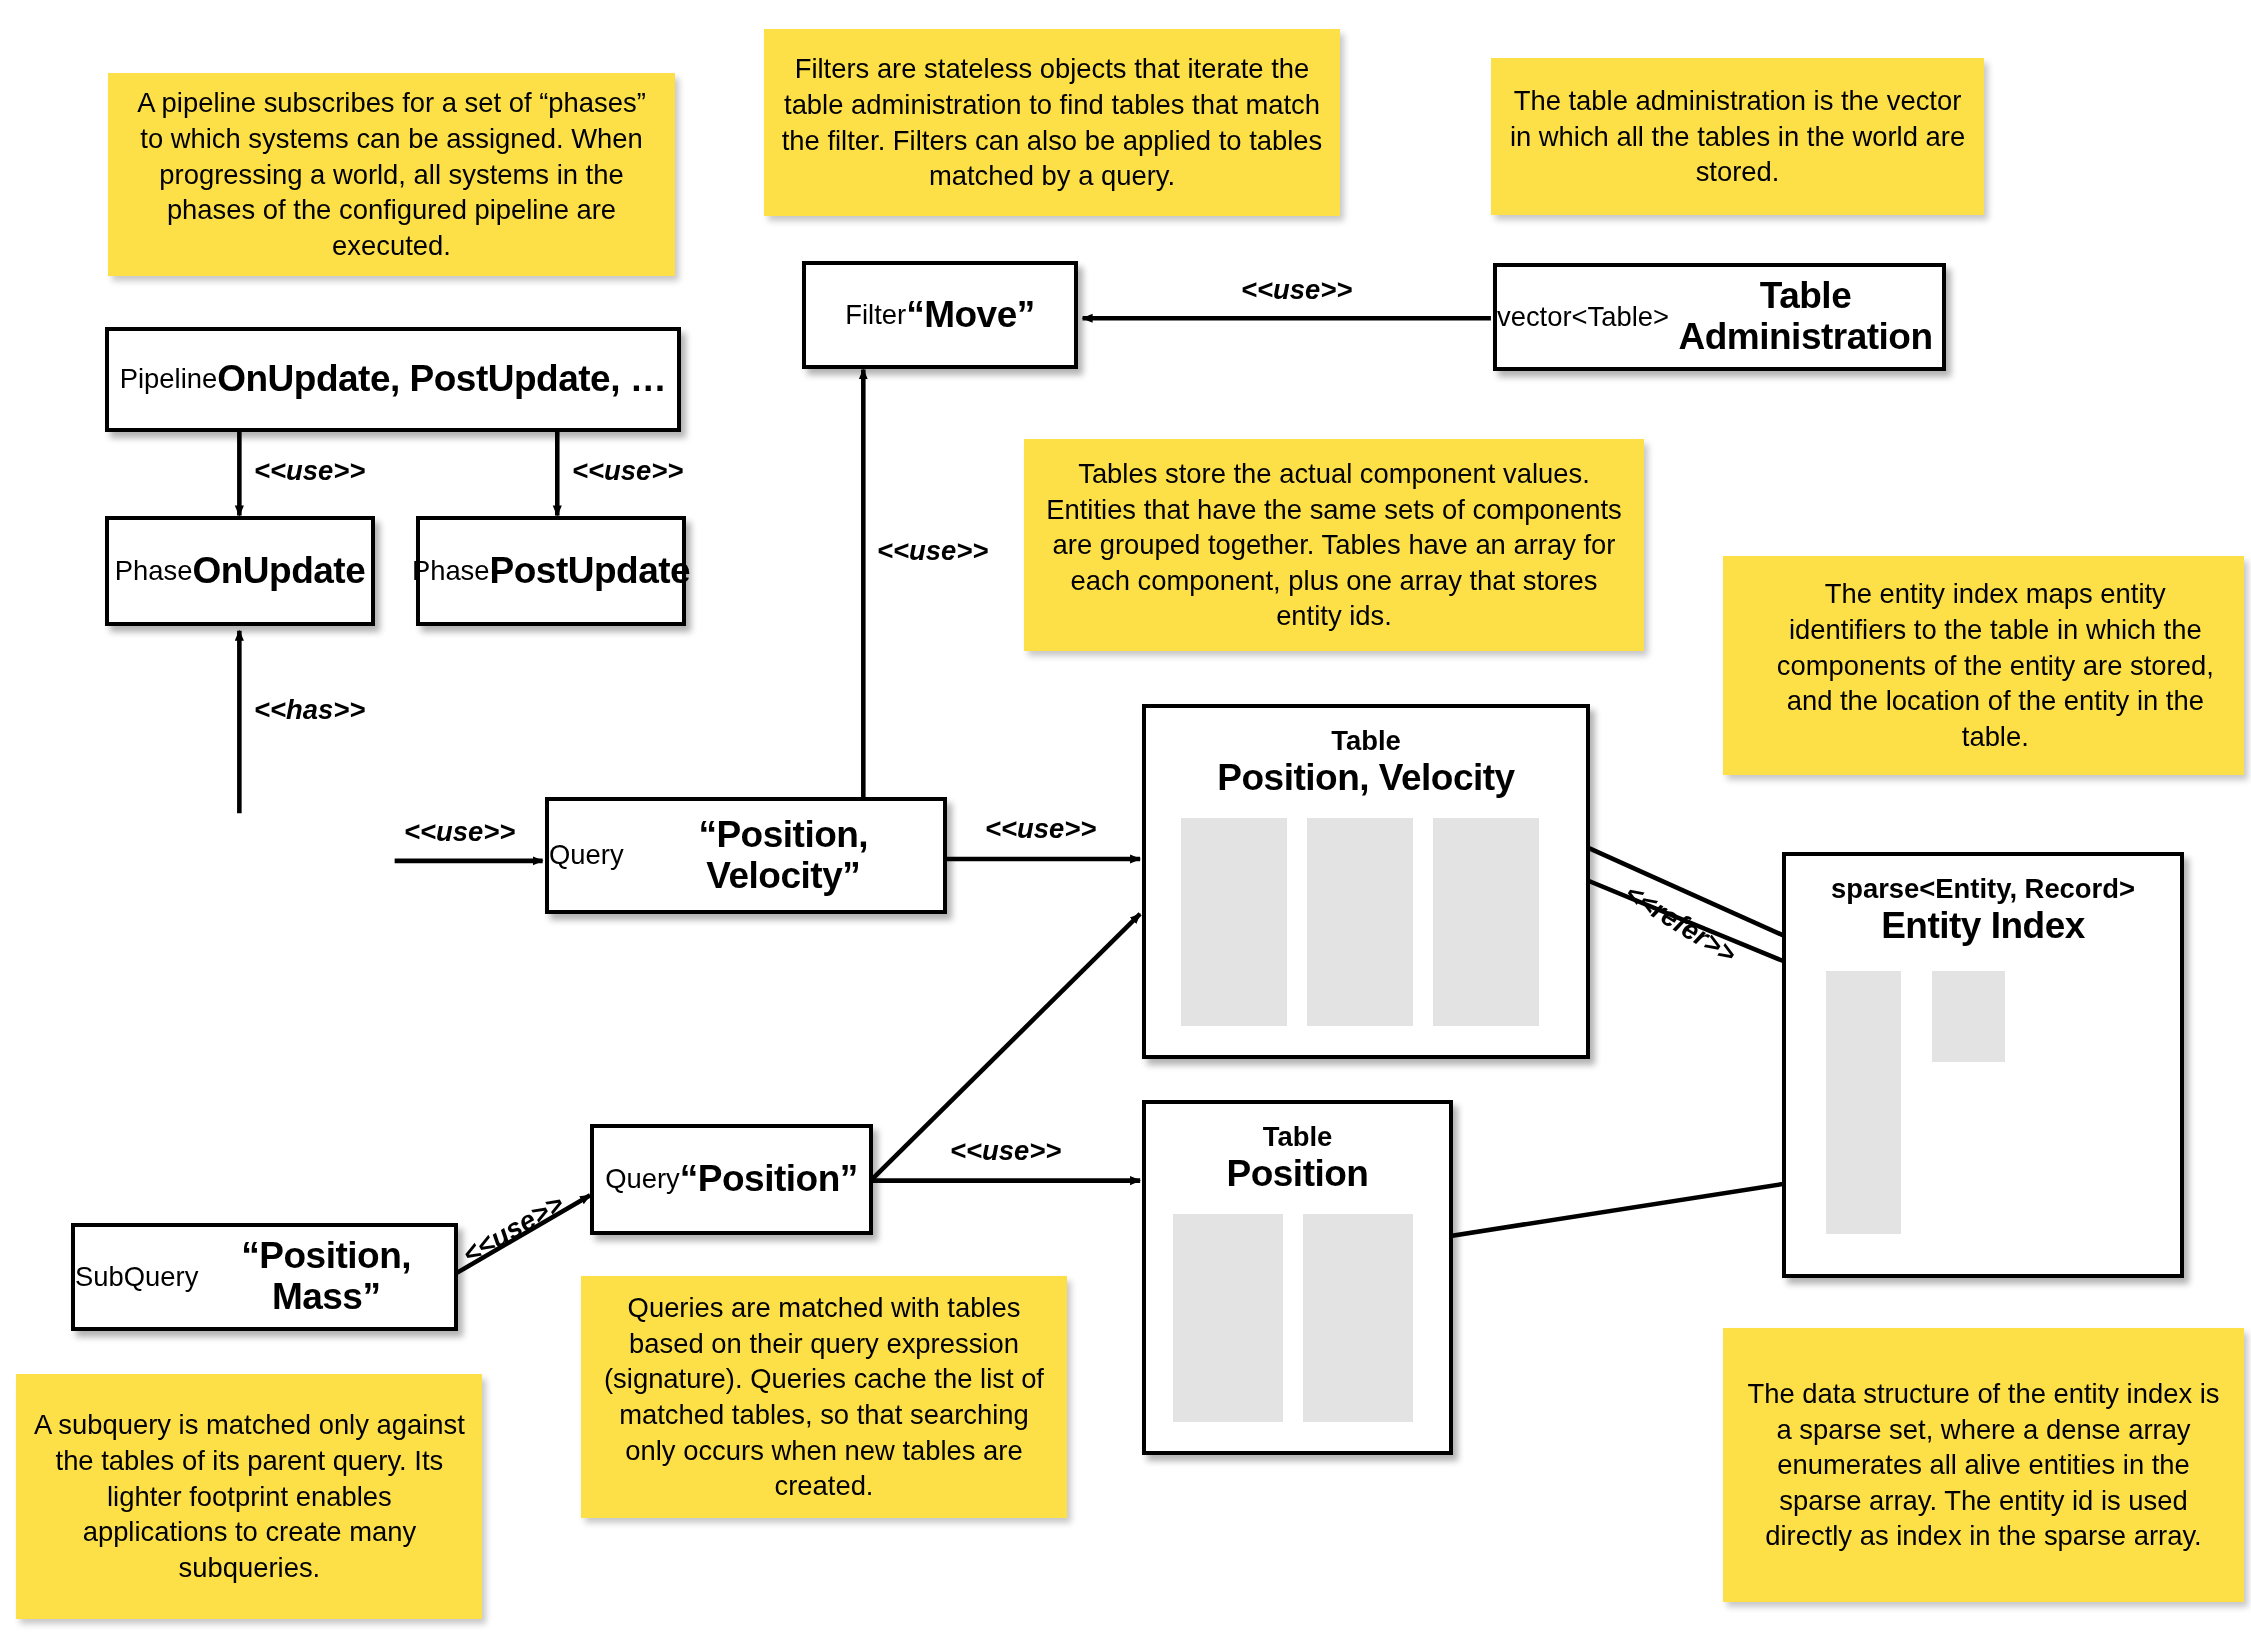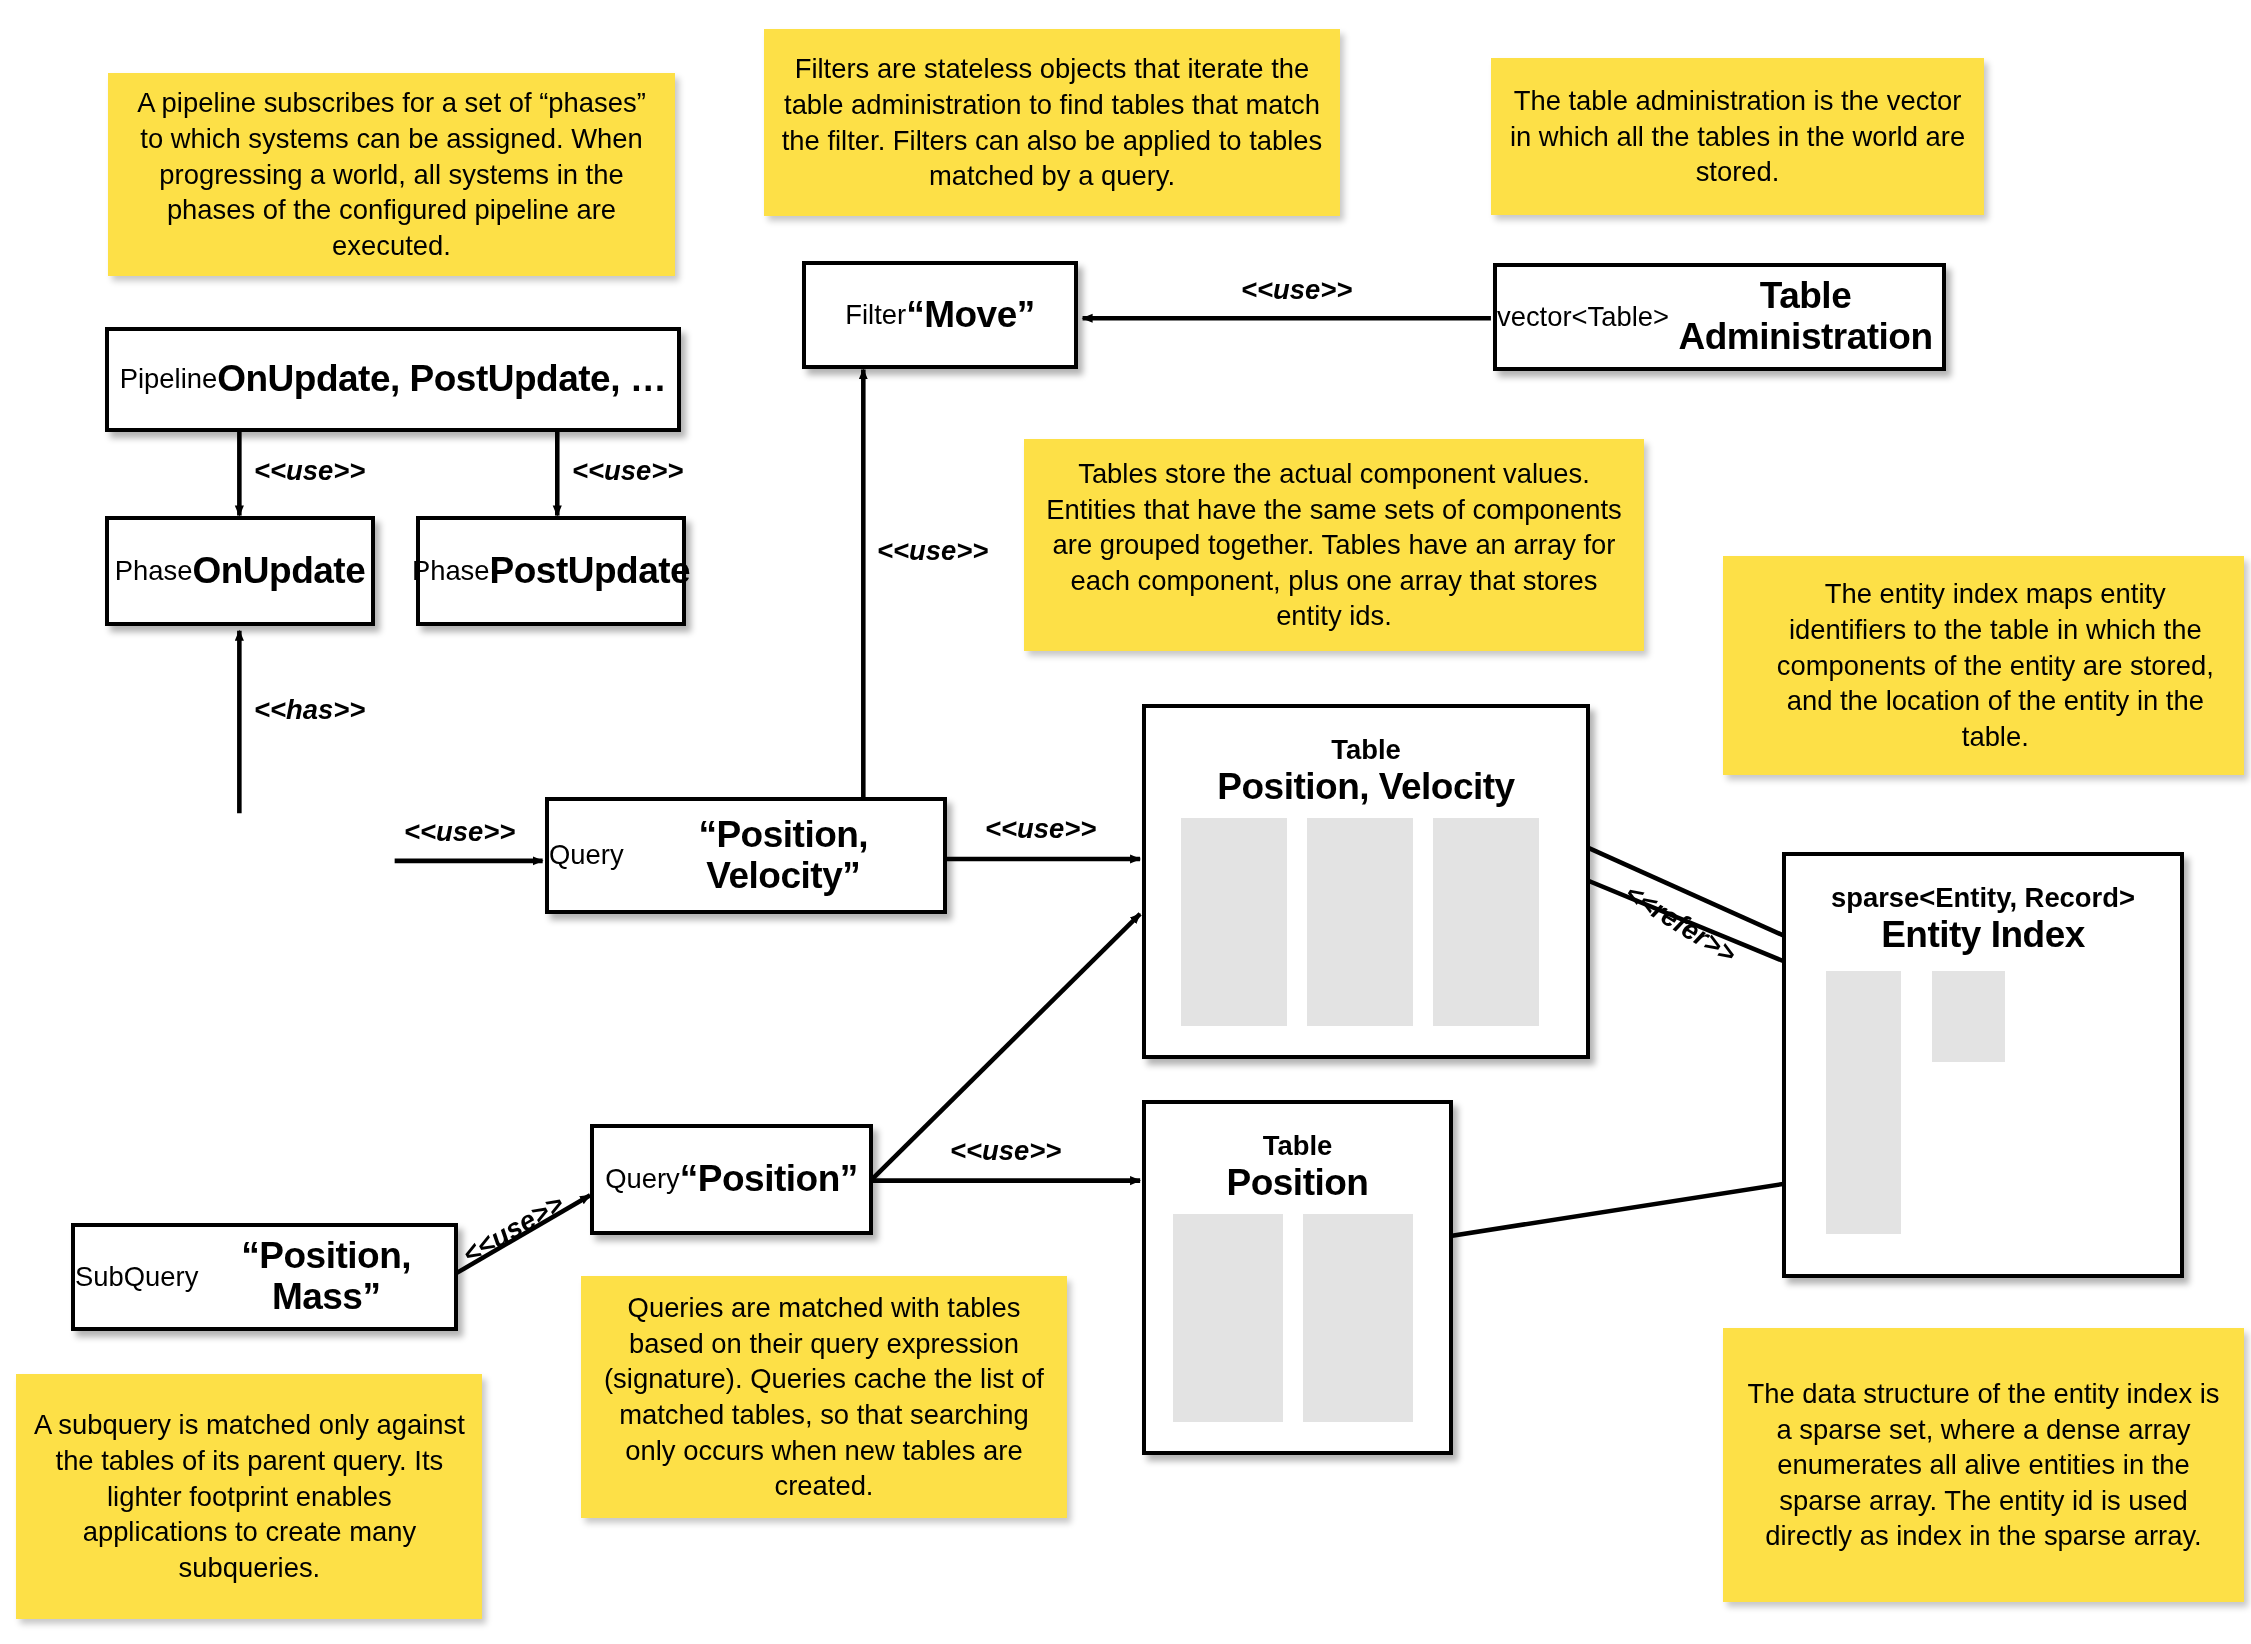--- a/index.html
+++ b/index.html
@@ -78,21 +78,21 @@
   
   .tbox {
     position: absolute;
     background: #ffffff;
     border: 4.6px solid #000000;
     box-sizing: border-box;
     box-shadow: 4.6px 5.5px 6.4px rgba(0,0,0,0.30);
   }
   .tbox .thead {
     text-align: center;
-    padding-top: 27px;
+    padding-top: 18px;
   }
   .tbox .thead .stereo {
     font-size: 27.4px;
     font-weight: 700;
     line-height: 1.12;
   }
   .tbox .thead .title {
     font-size: 37px;
     font-weight: 700;
     line-height: 1.12;

